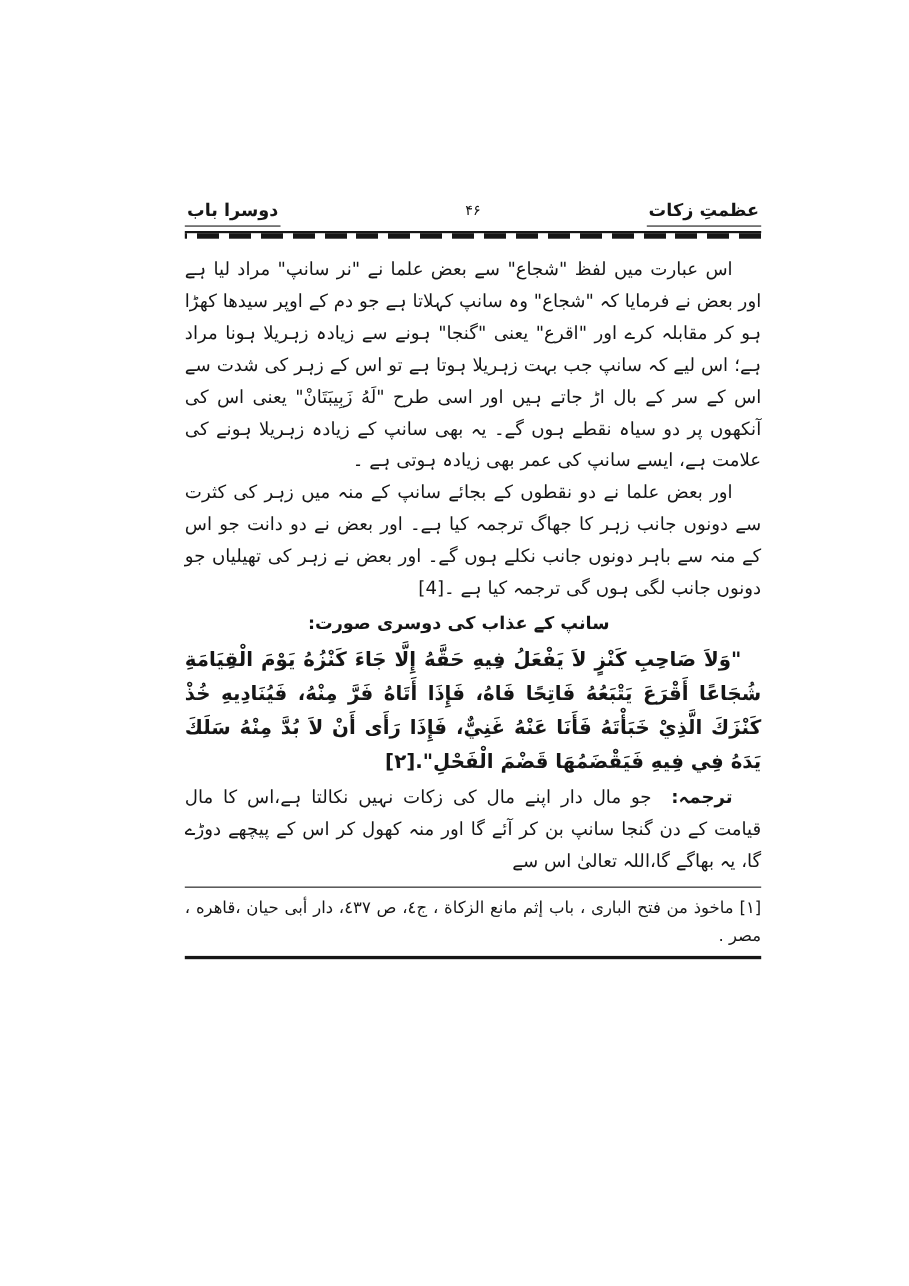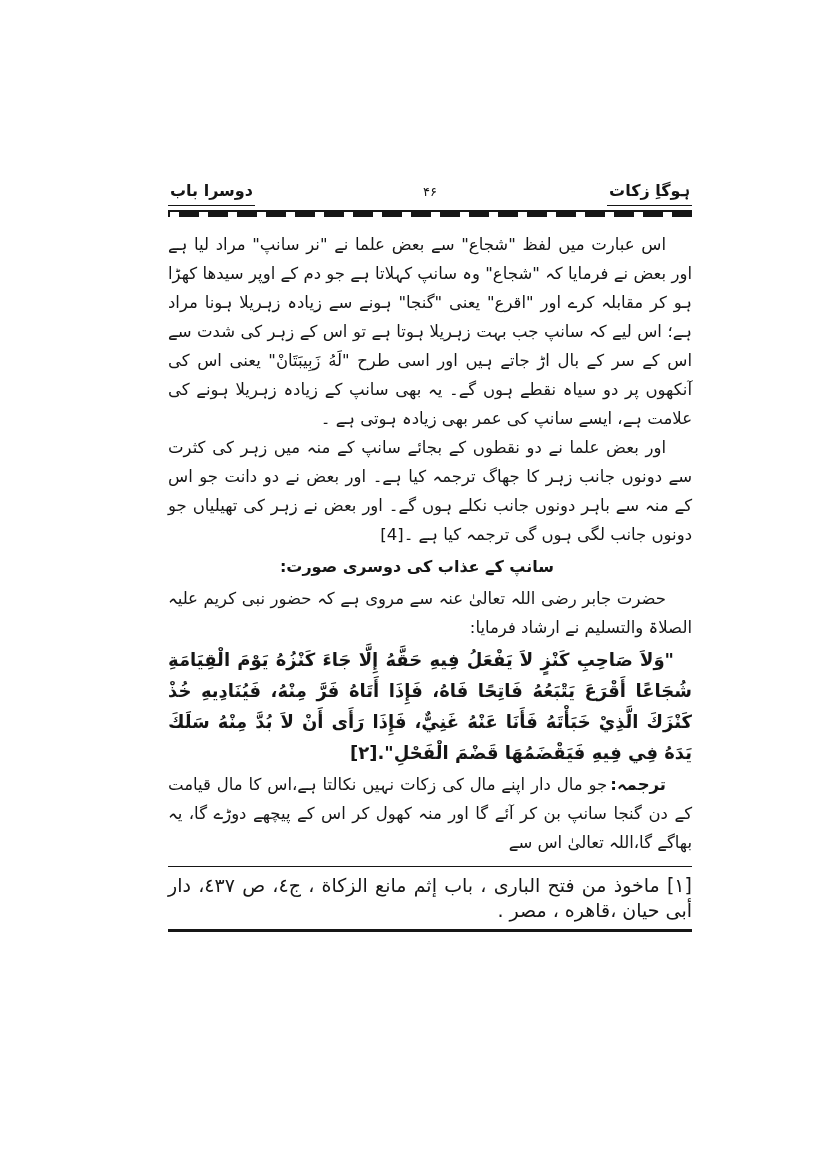--- a/index.html
+++ b/index.html
@@ -74,63 +74,62 @@
   }
   .arabic {
     font-weight: 700;
     font-size: 18px;
     line-height: 31px;
     text-indent: 18px !important;
     margin: 2px 0 2px 0 !important;
   }
   .translation strong {
     font-weight: 700;
-    margin-left: 3px;   
+    margin-left: 18px;   
   }
   
   .footnotes {
     margin-top: 9px;
     border-top: 1.5px solid #161616;
     padding-top: 6px;
-    font-size: 19px;
+    font-size: 15px;
     line-height: 25px;
     text-align: justify;
   }
   .footnotes p {
     margin: 0;
     text-indent: 0;
   }
   .bottom-rule {
     margin-top: 6px;
     border-top: 3px solid #161616;
   }
 </style>
 </head>
 <body>
 
 <div class="sheet">
   <div class="column">
 
     <div class="header">
-      <span class="h-title">ہوگاِ زکات</span>
+      <span class="h-title">عظمتِ زکات</span>
       <span class="h-page">۴۶</span>
       <span class="h-chapter">دوسرا باب</span>
     </div>
 
     <div class="dashed-rule"></div>
 
     <div class="body">
       <p>اس عبارت میں لفظ "شجاع" سے بعض علما نے "نر سانپ" مراد لیا ہے اور بعض نے فرمایا کہ "شجاع" وہ سانپ کہلاتا ہے جو دم کے اوپر سیدھا کھڑا ہو کر مقابلہ کرے اور "اقرع" یعنی "گنجا" ہونے سے زیادہ زہریلا ہونا مراد ہے؛ اس لیے کہ سانپ جب بہت زہریلا ہوتا ہے تو اس کے زہر کی شدت سے اس کے سر کے بال اڑ جاتے ہیں اور اسی طرح "لَهُ زَبِيبَتَانْ" یعنی اس کی آنکھوں پر دو سیاہ نقطے ہوں گے۔ یہ بھی سانپ کے زیادہ زہریلا ہونے کی علامت ہے، ایسے سانپ کی عمر بھی زیادہ ہوتی ہے ۔</p>
 
       <p>اور بعض علما نے دو نقطوں کے بجائے سانپ کے منہ میں زہر کی کثرت سے دونوں جانب زہر کا جھاگ ترجمہ کیا ہے۔ اور بعض نے دو دانت جو اس کے منہ سے باہر دونوں جانب نکلے ہوں گے۔ اور بعض نے زہر کی تھیلیاں جو دونوں جانب لگی ہوں گی ترجمہ کیا ہے ۔[4]</p>
 
 
       <p class="heading">سانپ کے عذاب کی دوسری صورت:</p>
 
-      <p>حضرت جابر رضی اللہ تعالیٰ عنہ سے مروی ہے کہ حضور نبی کریم علیہ الصلاۃ والتسلیم نے ارشاد فرمایا:</p>
 
       <p class="arabic">"وَلاَ صَاحِبِ كَنْزٍ لاَ يَفْعَلُ فِيهِ حَقَّهُ إِلَّا جَاءَ كَنْزُهُ يَوْمَ الْقِيَامَةِ شُجَاعًا أَقْرَعَ يَتْبَعُهُ فَاتِحًا فَاهُ، فَإِذَا أَتَاهُ فَرَّ مِنْهُ، فَيُنَادِيهِ خُذْ كَنْزَكَ الَّذِيْ خَبَأْتَهُ فَأَنَا عَنْهُ غَنِيٌّ، فَإِذَا رَأَى أَنْ لاَ بُدَّ مِنْهُ سَلَكَ يَدَهُ فِي فِيهِ فَيَقْضَمُهَا قَضْمَ الْفَحْلِ".[۲]</p>
 
       <p class="translation">
         <strong>ترجمہ:</strong><span>جو مال دار اپنے مال کی زکات نہیں نکالتا ہے،اس کا مال قیامت کے دن گنجا سانپ بن کر آئے گا اور منہ کھول کر اس کے پیچھے دوڑے گا، یہ بھاگے گا،اللہ تعالیٰ اس سے</span>
       </p>
     </div>
 
     <div class="footnotes">
       <p>[۱] ماخوذ من فتح الباری ، باب إثم مانع الزکاة ، ج٤، ص ٤٣٧، دار أبی حیان ،قاهره ، مصر .</p>

